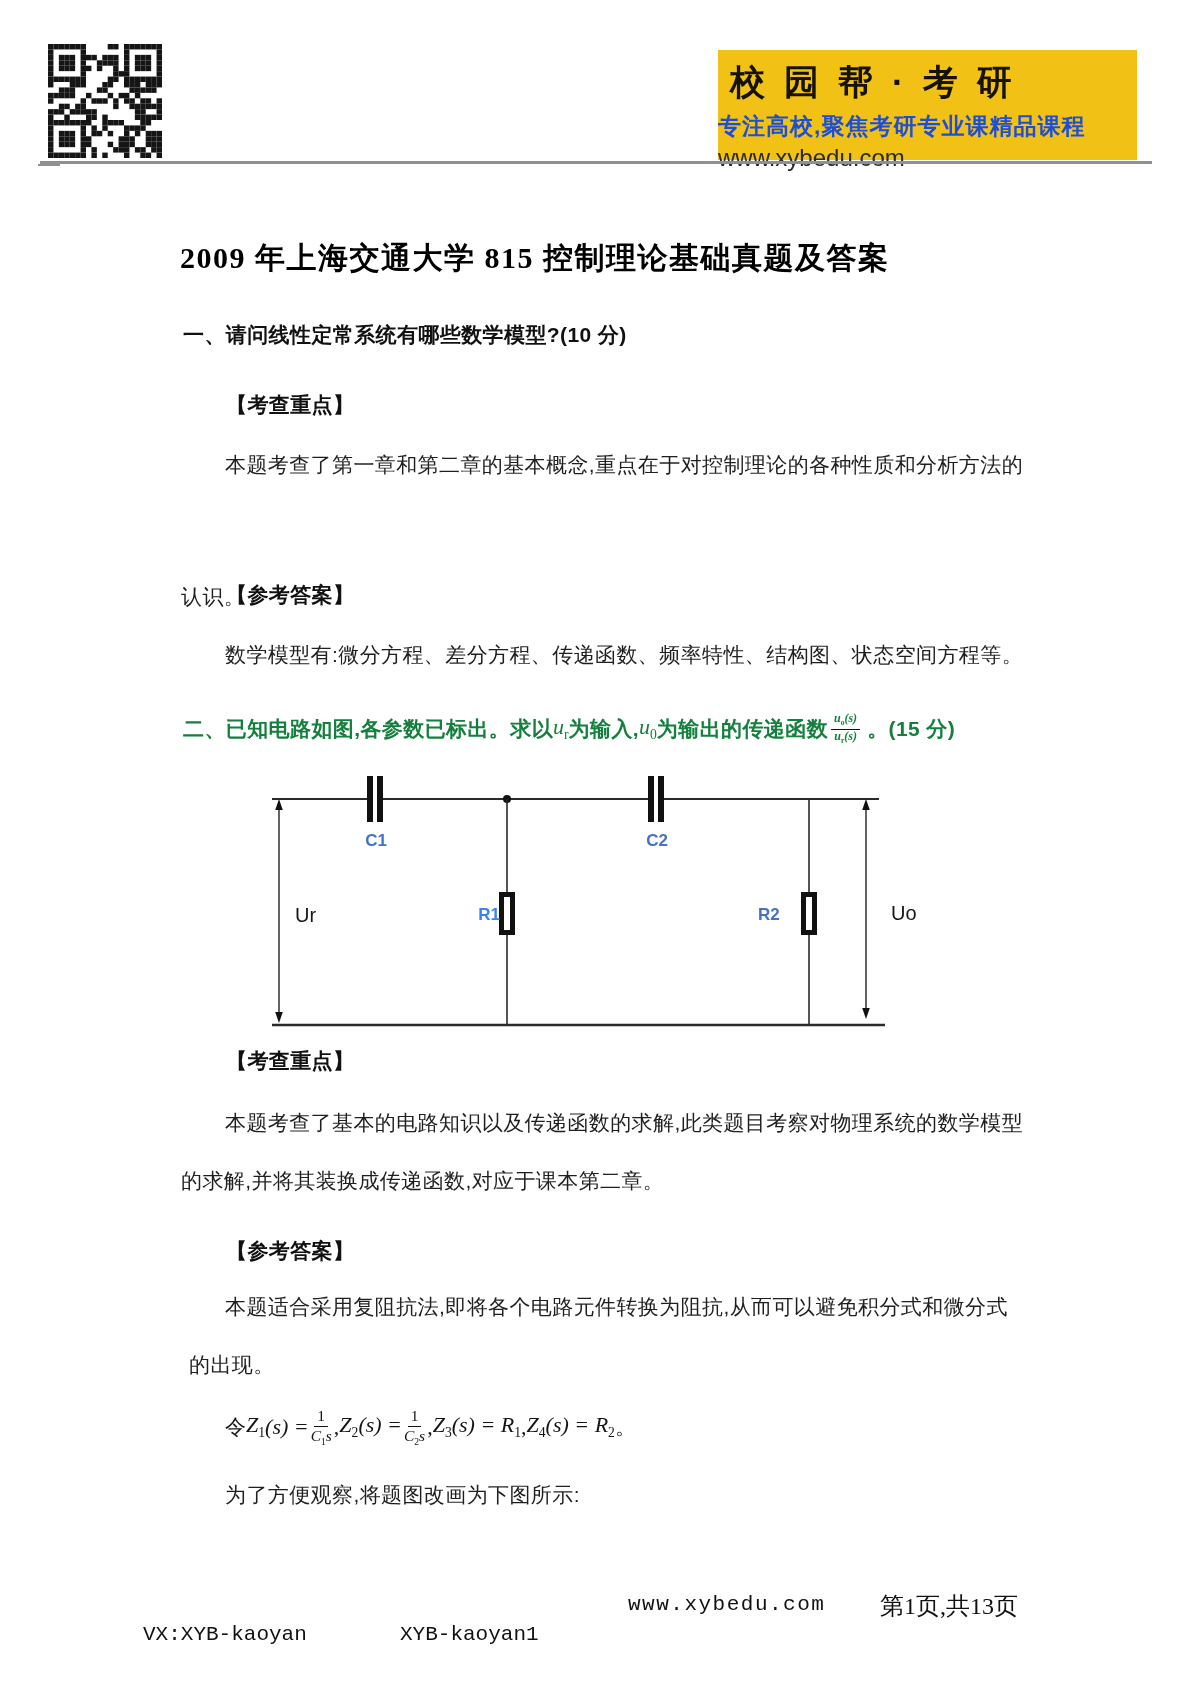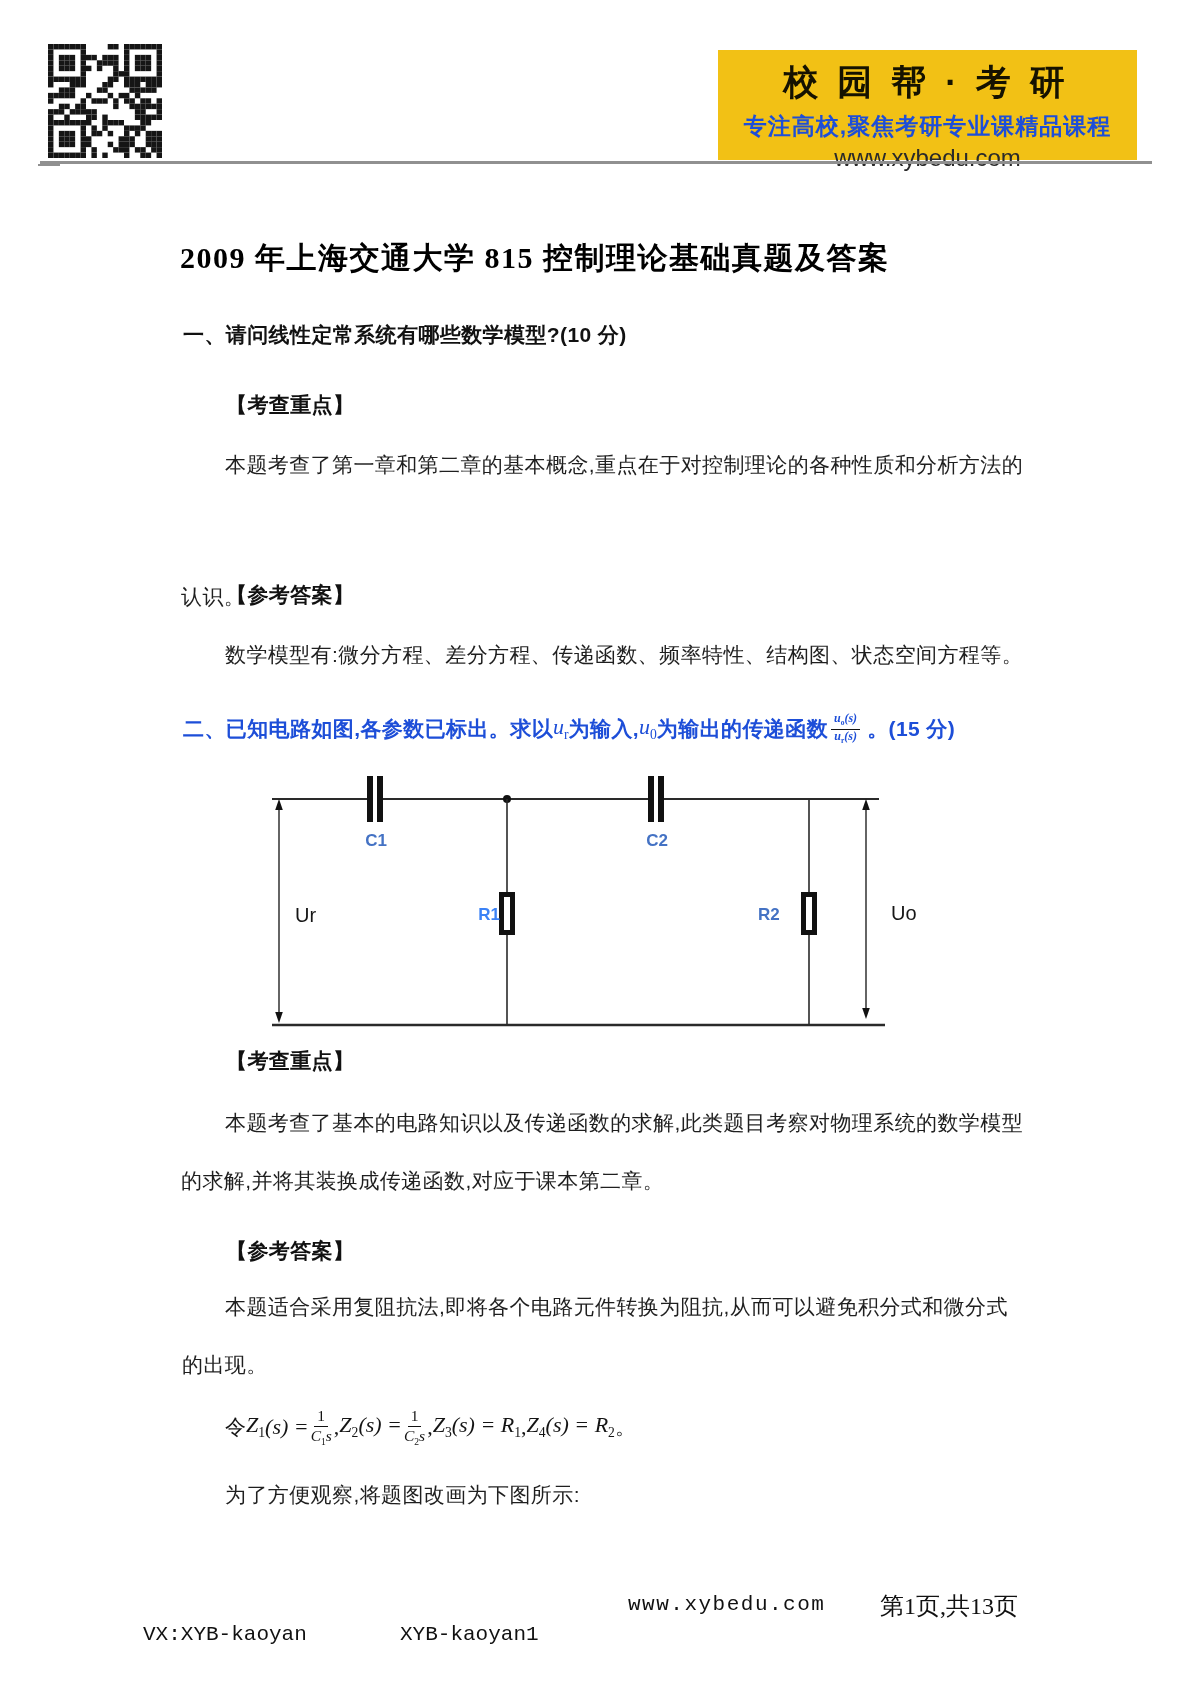--- a/index.html
+++ b/index.html
@@ -3,35 +3,35 @@
 <meta charset="utf-8">
 <style>
   html,body{margin:0;padding:0;background:#e8e8e8;}
   .page{position:relative;width:1190px;height:1683px;background:#ffffff;margin:0 auto;
         font-family:"Liberation Sans",sans-serif;overflow:hidden;}
   .abs{position:absolute;}
   .body-line{font-size:21px;line-height:26px;color:#1f1f1f;white-space:nowrap;letter-spacing:0.4px;}
   .bold{font-weight:bold;color:#111;}
   .doc-title{font-family:"Liberation Serif",serif;font-weight:bold;font-size:30px;
              color:#000;letter-spacing:1.5px;white-space:nowrap;text-align:right;}
-  .banner{background:#F2C115;text-align:center;}
+  .banner{background:#F2C115;}
   .banner .brand{font-size:35px;font-weight:bold;color:#151200;letter-spacing:19px;
                  white-space:nowrap;margin-top:9px;text-indent:12px;}
   .banner .tagline{font-size:23px;font-weight:600;color:#1d4ed8;letter-spacing:1px;
                    white-space:nowrap;margin-top:5px;}
   .banner .url{font-size:24px;font-weight:500;color:#2a2a2a;margin-top:2px;}
   .rule{background:#909090;}
   .math{font-family:"Liberation Serif",serif;font-style:italic;}
   .math sub, .sub{font-style:normal;}
   sub{font-size:0.62em;}
   .frac{display:inline-flex;flex-direction:column;align-items:center;vertical-align:middle;
         line-height:1.15;margin:0 3px;}
   .frac .num{border-bottom:1.6px solid #111;padding:0 3px 1px 3px;}
   .q2-heading{display:flex;align-items:center;white-space:nowrap;
-              font-size:21px;font-weight:bold;color:#1d4ed8;letter-spacing:0.4px;}
+              font-size:21px;font-weight:bold;color:#15803d;letter-spacing:0.4px;}
   .q2-heading .math{font-weight:normal;font-size:22px;letter-spacing:0;}
   .q2-heading .frac{font-size:12px;font-weight:bold;}
   .formula-line{display:flex;align-items:center;white-space:nowrap;color:#141414;
                 font-size:22px;}
   .formula-line .lead{font-family:"Liberation Sans",sans-serif;font-size:21px;}
   .formula-line .frac{font-size:15.5px;margin:0 2px;}
   .formula-line .up{font-style:normal;font-family:"Liberation Serif",serif;}
   .circ-label{font-size:17px;color:#4472C4;white-space:nowrap;font-weight:700;}
   .circ-port{font-size:20px;color:#161616;white-space:nowrap;}
   .footer-cn{font-family:"Liberation Serif",serif;font-size:24px;color:#111;white-space:nowrap;}
@@ -377,21 +377,21 @@
   <div class="abs circ-label" style="left: 758px; top: 905px; width: 34px; text-align: left; color: rgb(68, 114, 196);">R2</div>
   <div class="abs circ-port" style="left:295px;top:904px;">Ur</div>
   <div class="abs circ-port" style="left:891px;top:902px;">Uo</div>
 
   <div class="abs body-line bold" style="left:226px;top:1048px;">【考查重点】</div>
   <div class="abs body-line" style="left:225px;top:1110px;">本题考查了基本的电路知识以及传递函数的求解,此类题目考察对物理系统的数学模型</div>
   <div class="abs body-line" style="left:181px;top:1168px;">的求解,并将其装换成传递函数,对应于课本第二章。</div>
 
   <div class="abs body-line bold" style="left:226px;top:1238px;">【参考答案】</div>
   <div class="abs body-line" style="left:225px;top:1294px;">本题适合采用复阻抗法,即将各个电路元件转换为阻抗,从而可以避免积分式和微分式</div>
-  <div class="abs body-line" style="left:182px;top:1352px;">的出现。</div>
+  <div class="abs body-line" style="left:189px;top:1352px;">的出现。</div>
 
   <div class="abs formula-line" style="left:225px;top:1402px;height:50px;">
     <span class="lead">令</span>
       <span class="math"><span>Z</span><sub>1</sub></span>
       <span class="math"><span>(s) = </span></span>
       <span class="frac math">
         <span class="num up">1</span>
         <span class="den"><span>C</span><sub>1</sub><span>s</span></span>
       </span>
       <span class="up">, </span>

